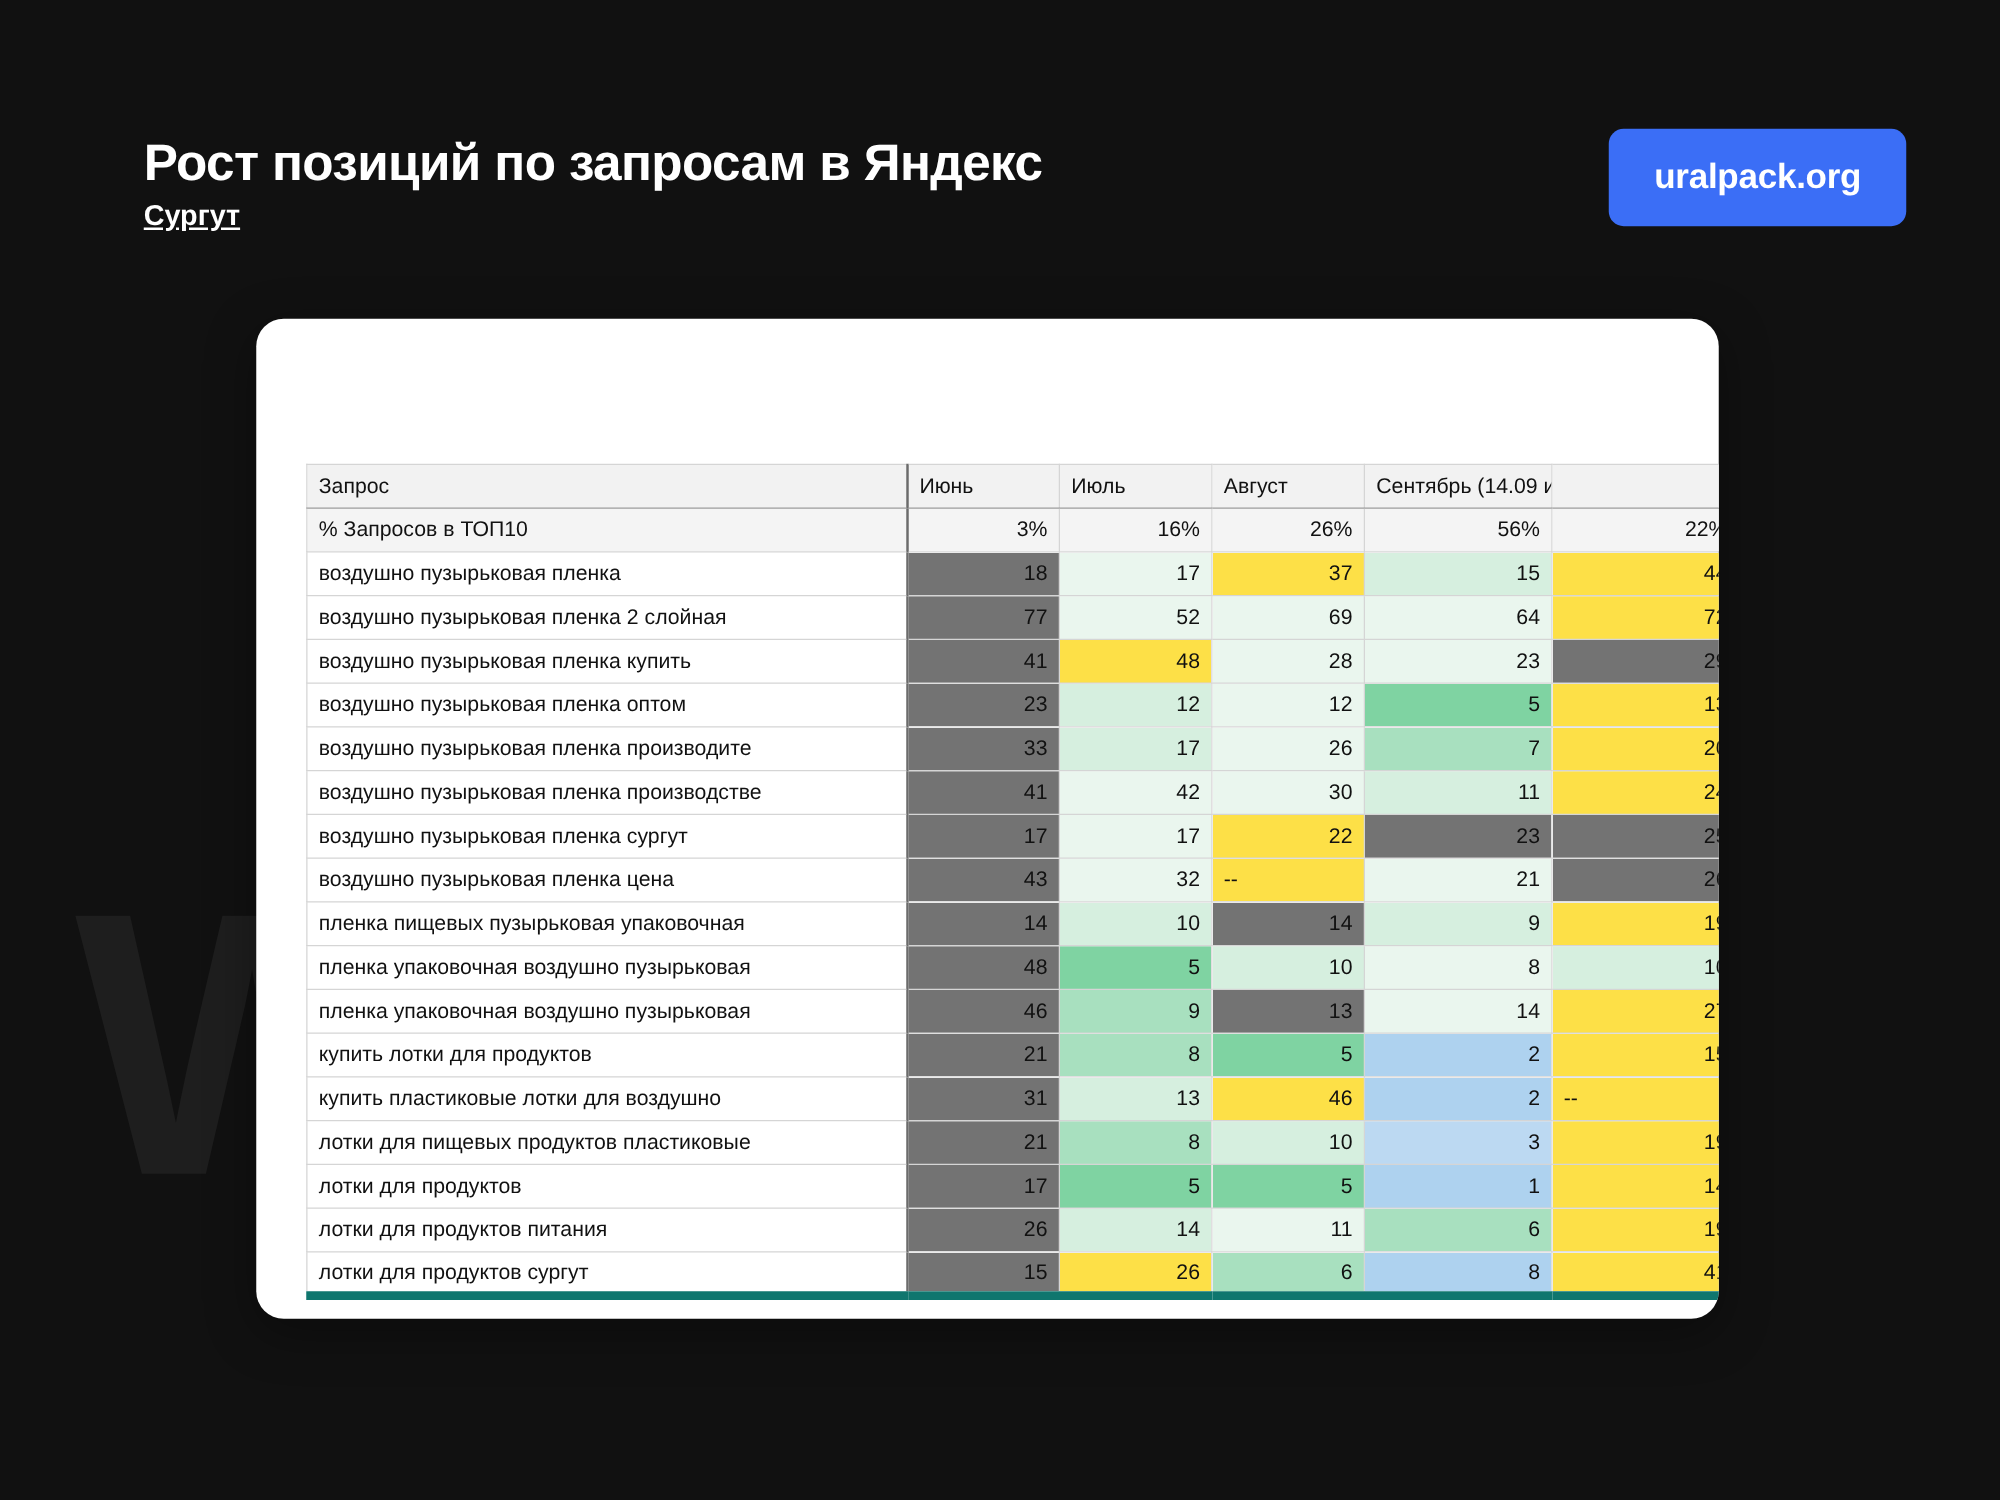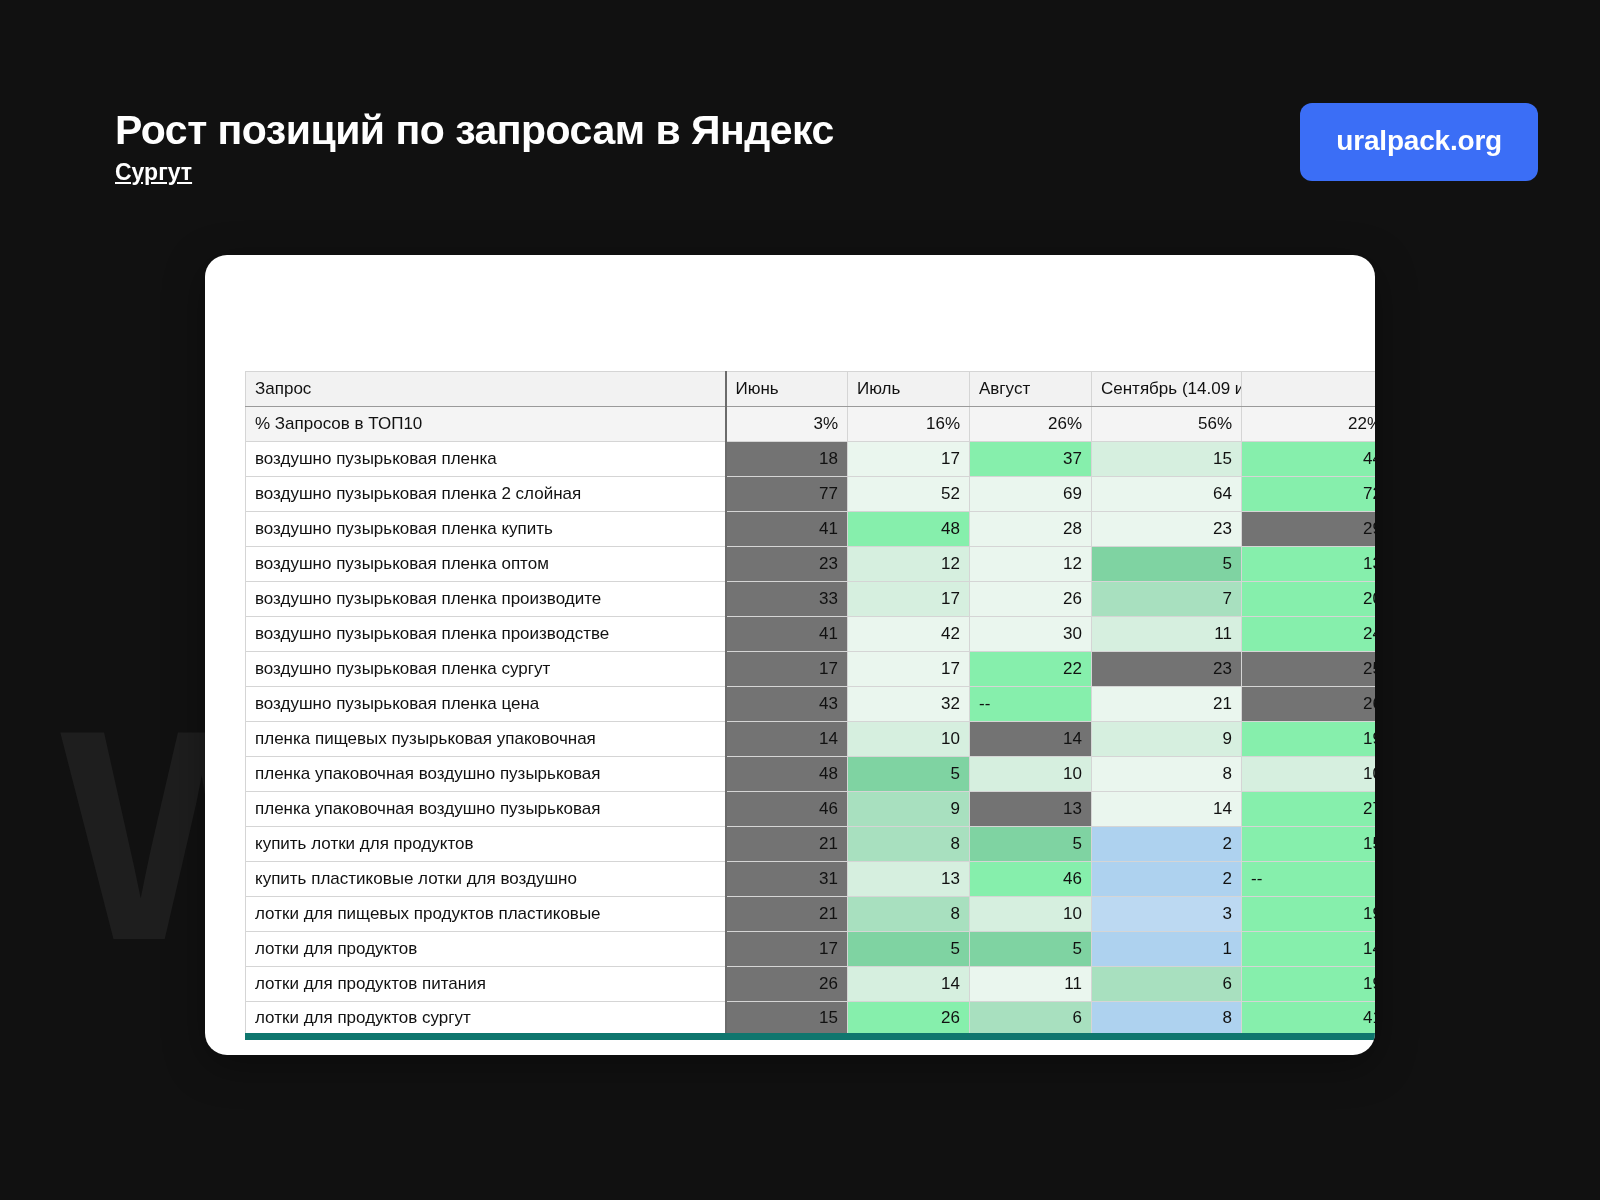--- a/index.html
+++ b/index.html
@@ -50,21 +50,21 @@
   .header .subtitle {
     color: #ffffff;
     font-size: 23px;
     font-weight: 700;
     line-height: 34px;
     text-decoration: underline;
   }
 
   .badge {
     position: absolute;
-    right: 62px; top: 103px;
+    right: 75px; top: 103px;
     background: #3b6ef6;
     color: #ffffff;
     font-size: 28px;
     font-weight: 700;
     padding: 22px 36px 24px 36px;
     border-radius: 12px;
     z-index: 6;
     letter-spacing: -0.2px;
   }
 
@@ -112,21 +112,21 @@
   .sheet thead th.mcol, .sheet thead th.scol { text-align: left; }
   .sheet tbody tr:first-child td { background: #f4f4f4; }
   .sheet tbody tr:first-child td.qcol { background: #f4f4f4; }
   
   .sheet td.qcol, .sheet th.qcol { border-right: 2px solid #6b6b6b; }
 
   .g1 { background: #eaf6ee; }
   .g2 { background: #d6efdf; }
   .g3 { background: #a8e0bf; }
   .g4 { background: #7fd3a2; }
-  .r1 { background: #86efac; }
+  .r1 { background: #fde047; }
   .b1 { background: #aed2ef; }
   .b2 { background: #bcd9f2; }
   .wbg { background: #737373; }
   
   .sheet tbody tr:last-child td { border-bottom: 7px solid #0f766e; }
 </style>
 </head>
 <body>
 
 <div id="page">

